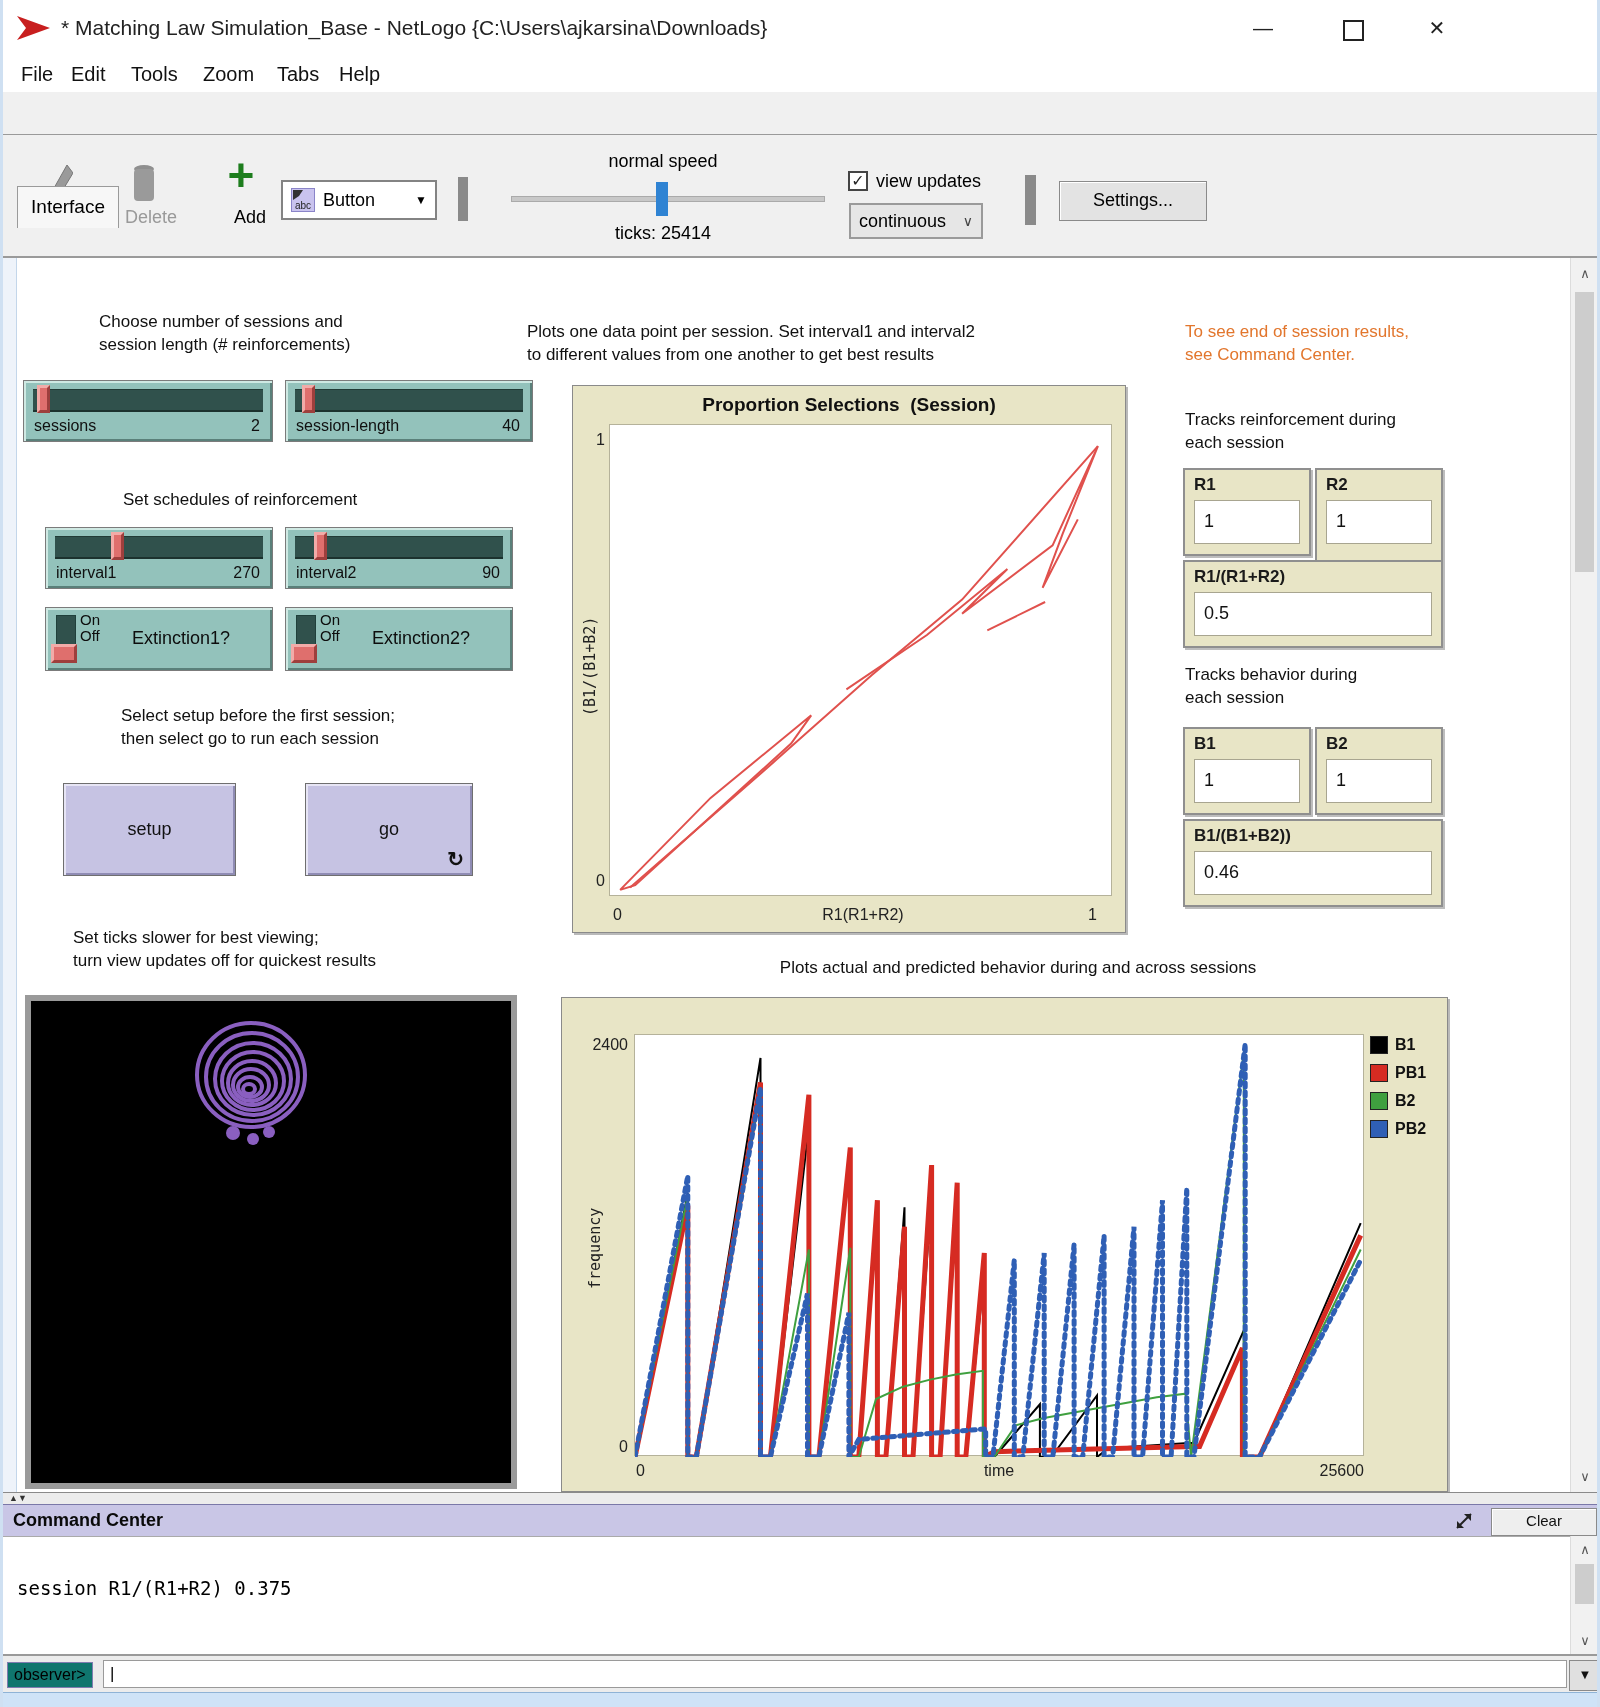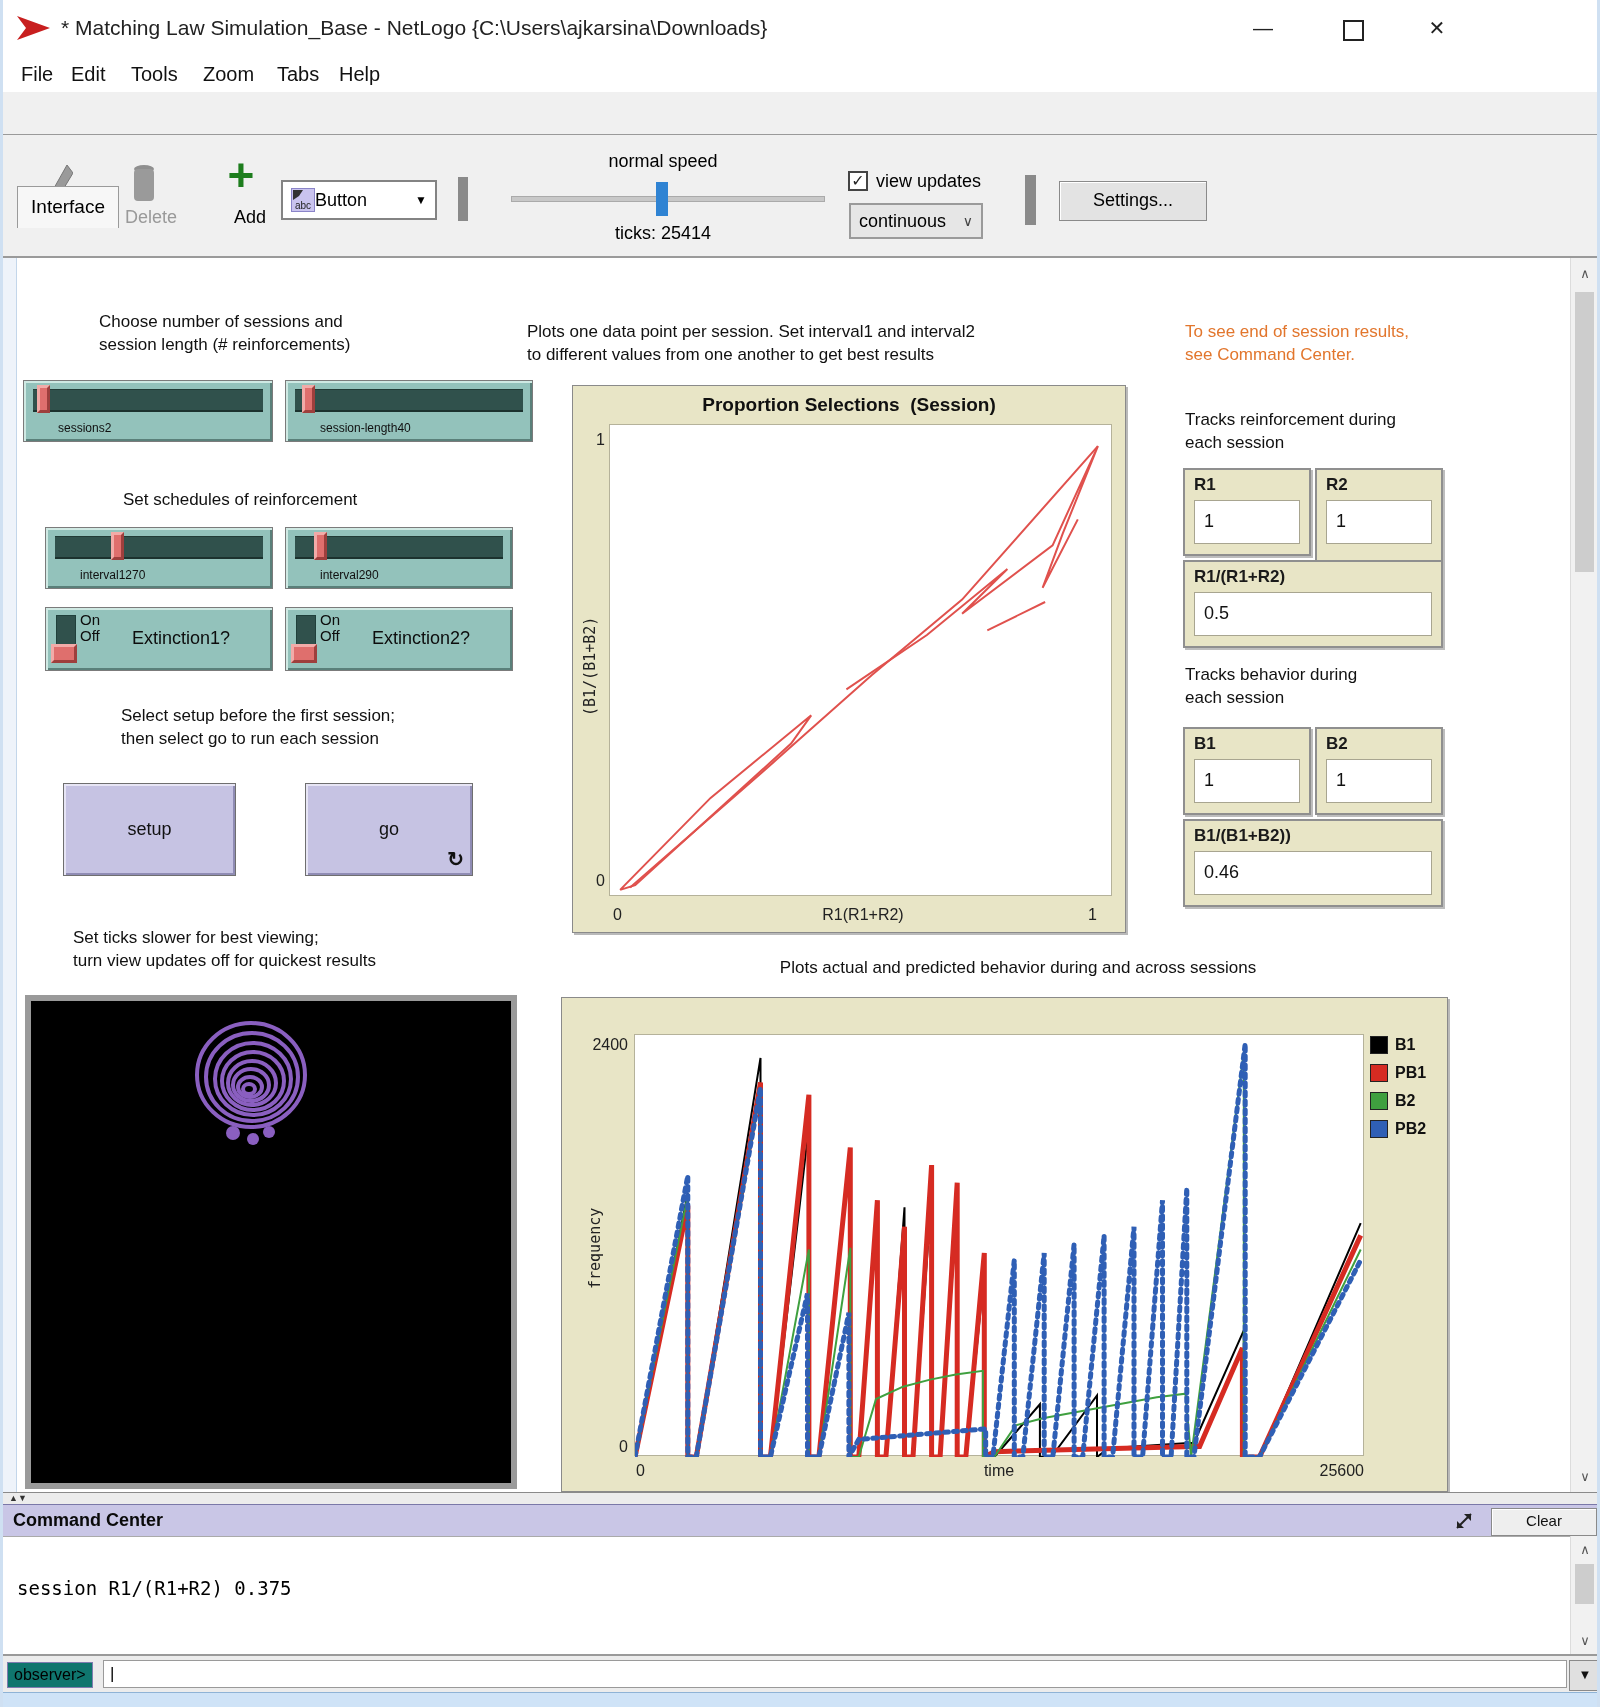--- a/index.html
+++ b/index.html
@@ -18,38 +18,38 @@
   
   .tabrow{left:0;top:92px;width:1600px;height:43px;background:#f0f0f0;border-bottom:1px solid #9a9a9a;box-sizing:border-box;}
   .tab{box-sizing:border-box;font-size:19px;text-align:center;}
   .tab.active{top:94px;height:42px;background:#f7f7f7;border:1px solid #9a9a9a;border-bottom:none;z-index:3;padding-top:9px;}
   .tab.inactive{top:100px;height:36px;background:#e9e9e9;border:1px solid #b5b5b5;border-bottom:none;padding-top:6px;}
   
   .toolbar{left:0;top:135px;width:1600px;height:123px;background:#f0f0f0;border-bottom:2px solid #9a9a9a;box-sizing:border-box;}
   .toolbtn-label{font-size:18px;text-align:right;}
   .disabled{color:#999;}
   .vsep{background:#8a8a8a;}
-  .combo{background:#fff;border:2px solid #838383;box-sizing:border-box;display:flex;align-items:center;padding:0 8px;}
+  .combo{background:#fff;border:2px solid #838383;box-sizing:border-box;display:flex;align-items:center;padding:0 8px;gap:8px;}
   .combo2{background:#e6e6e6;border:2px solid #9a9a9a;}
   .abc-icon{width:22px;height:22px;background:#c9c3ee;border:1px solid #8a84c8;font-size:10px;color:#222;
             display:flex;align-items:flex-end;justify-content:center;position:relative;}
   .abc-icon::before{content:"";position:absolute;left:1px;top:1px;border:4px solid transparent;border-left:6px solid #333;border-top:6px solid #333;width:0;height:0;}
   .settings-btn{background:#e3e3e3;border:1px solid #8a8a8a;box-shadow:inset 1px 1px 0 #fff;font-size:18px;text-align:center;}
   .checkbox{width:20px;height:20px;background:#fff;border:2px solid #444;box-sizing:border-box;font-size:16px;line-height:15px;text-align:center;color:#222;}
   
   .main{left:0;top:258px;width:1600px;height:1234px;background:#fff;}
   .leftstrip{left:0;top:258px;width:14px;height:1234px;background:#eef3fa;border-right:1px solid #c3d6ea;box-sizing:border-box;}
   .note{font-size:17px;line-height:1.38;white-space:pre-line;color:#111;}
   .note.orange{color:#e2762d;}
   
   .nlw{background:#93c2bb;border:1px solid #7b7b7b;box-shadow:inset 2px 2px 0 #cfe9e3,inset -2px -2px 0 #5a807a;box-sizing:border-box;}
   .sl-channel{position:absolute;left:9px;right:9px;top:8px;height:20px;background:#30514c;border-bottom:2px solid #1c322e;border-top:1px solid #213b36;}
   .sl-thumb{position:absolute;width:13px;height:28px;top:-5px;background:#df6f6d;
             border-top:3px solid #f2aba8;border-left:3px solid #f2aba8;border-right:3px solid #9e3f3d;border-bottom:3px solid #9e3f3d;box-sizing:border-box;}
-  .sl-row{position:absolute;left:10px;right:12px;bottom:6px;display:flex;font-size:12px;color:#101010;margin-left:24px;}
+  .sl-row{position:absolute;left:10px;right:12px;bottom:6px;display:flex;justify-content:space-between;font-size:16px;color:#101010;}
   .sw-channel{position:absolute;left:10px;top:7px;width:18px;height:42px;background:#30514c;border:1px solid #20403b;}
   .sw-handle{position:absolute;left:5px;top:36px;width:26px;height:19px;background:#df6f6d;
              border-top:3px solid #f2aba8;border-left:3px solid #f2aba8;border-right:3px solid #9e3f3d;border-bottom:3px solid #9e3f3d;box-sizing:border-box;}
   .sw-onoff{position:absolute;left:34px;top:4px;font-size:15px;line-height:16px;color:#0d0d0d;}
   .sw-name{position:absolute;left:86px;top:20px;font-size:18px;color:#0d0d0d;}
   
   .nlbtn{background:#c6c3e3;border:1px solid #6f6f6f;box-shadow:inset 2px 2px 0 #e7e5f5,inset -2px -2px 0 #8f8cb4;
          font-size:18px;color:#111;display:flex;align-items:center;justify-content:center;box-sizing:border-box;}
   
   .view{background:#000;border:6px solid #9a9a9a;box-sizing:border-box;}

